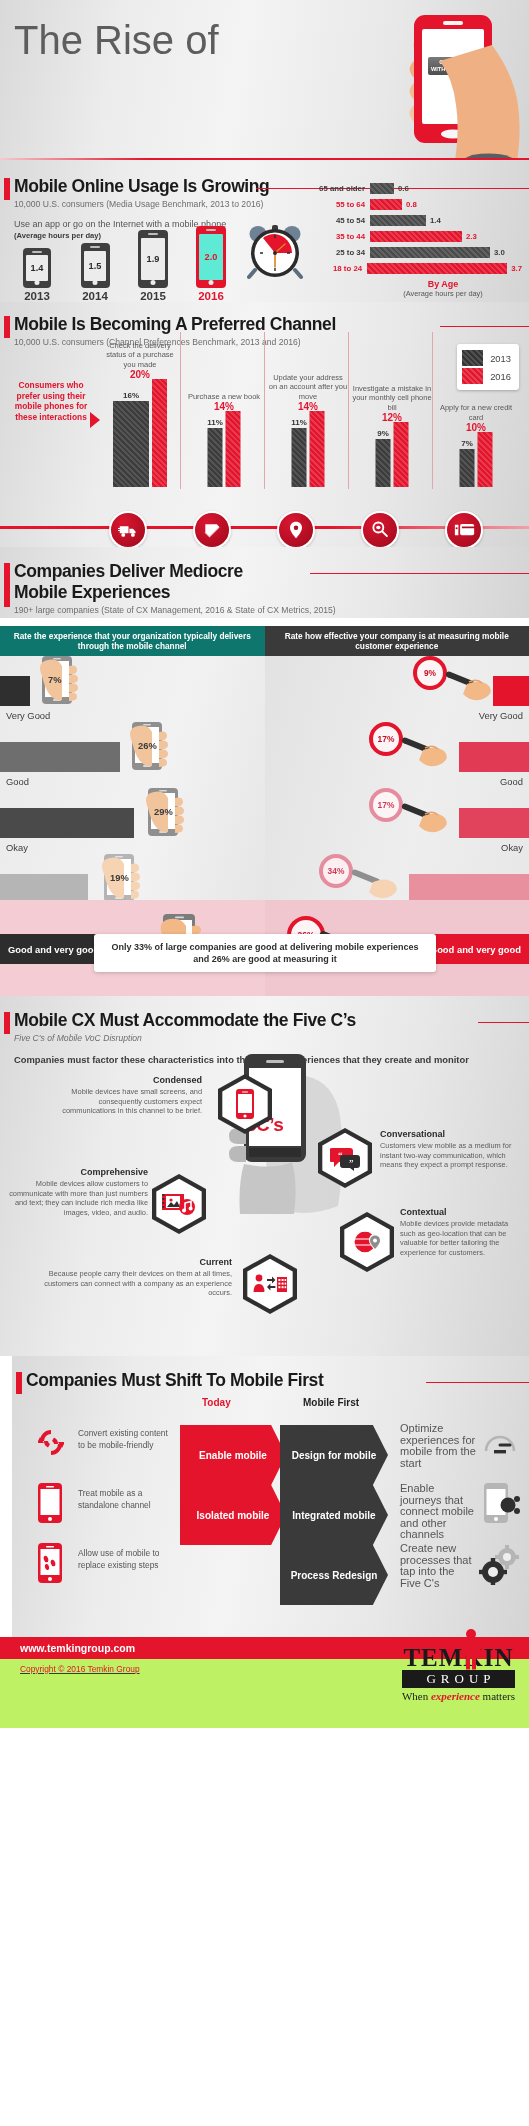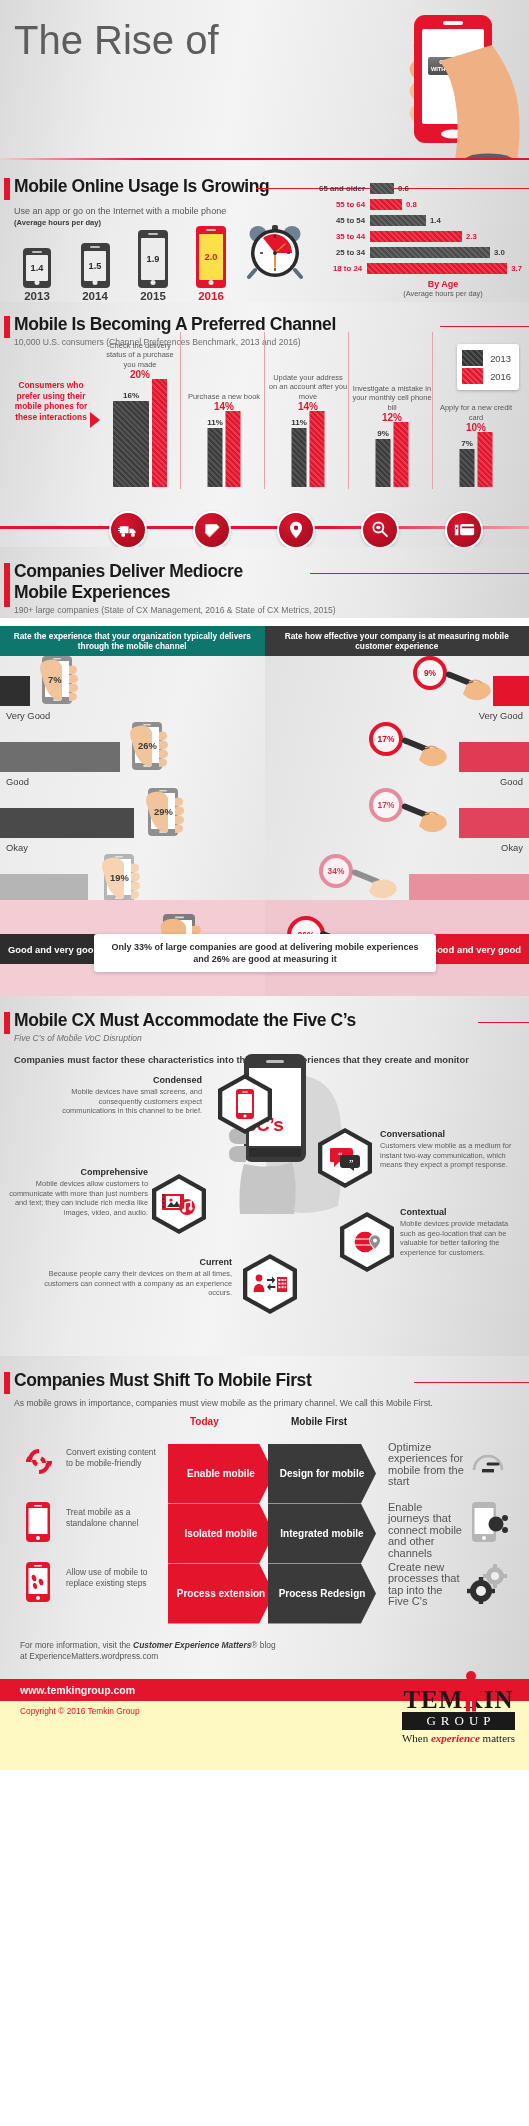--- a/index.html
+++ b/index.html
@@ -45,21 +45,21 @@
   .yearcol { position: absolute; bottom: 0; width: 58px; text-align: center; }
   .yrlabel { font-size: 11.5px; font-weight: bold; color: #3a3a3a; margin-top: 2px; }
   .yrlabel.on { color: #e3142c; }
   .ph {
     position: relative; margin: 0 auto; border-radius: 4px; background: #3f3f3f;
     display:flex; align-items:center; justify-content:center;
   }
   .ph.red { background: #e3142c; }
   .ph .screen { background:#ececec; border-radius:1px; width:78%; display:flex;align-items:center;justify-content:center;
      font-size: 9.2px; font-weight:bold; color:#2b2b2b;}
-  .ph.red .screen { background:#fde047; color:#e3142c; }
+  .ph.red .screen { background:#5eead4; color:#e3142c; }
   .ph .notch { position:absolute; top:3px; left:50%; transform:translateX(-50%); width:10px;height:2px;background:#bdbdbd;border-radius:1px;}
   .ph .home { position:absolute; bottom:3px; left:50%; transform:translateX(-50%); width:5px;height:5px;background:#ececec;border-radius:50%;}
   .hand { position:absolute; bottom:0; left:50%; transform:translateX(-46%); z-index:-1; }
 
   .clock { position:absolute; left:247px; top:62px; }
   .agechart { position:absolute; left:310px; top:22px; width:212px; }
   .agerow { display:flex; align-items:center; height:13.5px; margin-bottom:2.5px; }
   .agelbl { width: 60px; text-align:right; font-size:7.8px; font-weight:bold; color:#3b3b3b; padding-right:5px;}
   .agelbl.r { color:#e3142c; }
   .agebar { height:11px; background:#4a4a4a;
@@ -215,20 +215,21 @@
       </svg>
     </div>
     <div class="redline-top"></div>
   </div>
 
   <div class="s1 grad">
     <div class="sect-head">
       <div class="bar"></div>
       <h2 class="sect-title">Mobile Online Usage Is Growing</h2>
       <div class="head-rule" style="left:256px; right:0;"></div>
+      <div class="sect-sub">10,000 U.S. consumers (Media Usage Benchmark, 2013 to 2016)</div>
     </div>
 
     <div class="s1-lead">
       <span>Use an app or go on the Internet with a mobile phone</span>
       <b>(Average hours per day)</b>
     </div>
 
     <div class="years">
       <div class="yearcol" style="left:0;">
         <div class="hand">
@@ -801,27 +802,26 @@
                 <rect x="25.4" y="15.2" width="2" height="2"></rect>
                 <rect x="28.6" y="15.2" width="2" height="2"></rect>
                 <rect x="31.6" y="15.2" width="1.6" height="2"></rect>
               </g>
         </svg>
       </div>
         </div>
     </div>
   </div>
 
-  <div class="s5 grad" style="padding-bottom:6px;">
+  <div class="s5 grad" style="padding-bottom:6px;margin-left:12px;">
     <div class="sect-head">
       <div class="bar"></div>
       <h2 class="sect-title">Companies Must Shift To Mobile First</h2>
       <div class="head-rule" style="left:414px; right:0;"></div>
     </div>
-    <div class="s5lead">As mobile grows in importance, companies must view mobile as the primary channel. We call this Mobile First.</div>
 
     <div style="position:relative;height:22px;margin-top:6px;">
       <div class="colhdr" style="left:190px; color:#e3142c;">Today</div>
       <div class="colhdr" style="left:291px; color:#1f1f1f;">Mobile First</div>
     </div>
 
     <div class="row5">
       <div class="lefticon" style="top:8px;">
         <svg width="26" height="32" viewBox="0 0 26 32" fill="#e3142c">
           <path d="M13 3 a11 11 0 0 0 -11 11 h4 a7 7 0 0 1 7 -7z"></path>
@@ -878,21 +878,20 @@
             <rect x="0" y="0" width="24" height="40" rx="4"></rect>
             <rect x="2.5" y="6" width="19" height="26" fill="#fff"></rect>
             <circle cx="12" cy="36" r="2" fill="#fff"></circle>
             <rect x="8" y="3" width="8" height="1.4" rx=".7" fill="#fff"></rect>
         <ellipse cx="8" cy="16" rx="2.2" ry="3.4" transform="rotate(-16 8 16)"></ellipse>
             <ellipse cx="15" cy="20" rx="2.2" ry="3.4" transform="rotate(-16 15 20)"></ellipse>
             <ellipse cx="9" cy="24" rx="2" ry="3" transform="rotate(-16 9 24)"></ellipse>
           </svg>
       </div>
       <div class="lefttx" style="top:9px; width:86px;">Allow use of mobile to replace existing steps</div>
-      <div class="chev chevred" style="left:168px; top:6px; width:106px;">Process extension</div>
       <div class="arrowgray" style="left:272px; top:16px;">❯</div>
       <div class="chev chevdk" style="left:268px; top:6px; width:108px;">Process Redesign</div>
       <div class="righttx" style="left:388px; top:4px; width:78px;">Create new processes that tap into the Five C's</div>
       <div class="righticon" style="left:466px; top:6px;">
         <svg width="42" height="40" viewBox="0 0 42 40">
           <g fill="#b5b5b5">
               <circle cx="29" cy="12" r="9"></circle>
               <circle cx="29" cy="12" r="4" fill="#eee"></circle>
             <rect x="27" y="0" width="4" height="5"></rect>
               <rect x="27" y="19" width="4" height="5"></rect>
@@ -905,31 +904,27 @@
             <rect x="12.8" y="13" width="4.4" height="6"></rect>
               <rect x="12.8" y="35" width="4.4" height="6"></rect>
               <rect x="1" y="24.8" width="6" height="4.4"></rect>
               <rect x="23" y="24.8" width="6" height="4.4"></rect>
             </g>
         </svg>
       </div>
     </div>
 
     <div style="height:22px;"></div>
-    <div class="footnote">
-      <span>For more information, visit the </span><b>Customer Experience Matters</b><span>® blog</span><br>
-      <span>at ExperienceMatters.wordpress.com</span>
-    </div>
     <div style="height:10px;"></div>
   </div>
 
   <div class="redbar">
     <span>www.temkingroup.com</span>
   </div>
-  <div style="position:relative;background:#fef9c3;">
+  <div style="position:relative;background:#bef264;text-decoration:underline;">
     <div class="copy">Copyright © 2016 Temkin Group</div>
     <div class="temkin">
       <div style="position:relative;">
         <div class="tname">TEMKIN</div>
         <svg style="position:absolute;left:54px;top:-18px;" width="30" height="44" viewBox="0 0 30 44">
           <circle cx="15" cy="7" r="5" fill="#e3142c"></circle>
           <path d="M15 12 q6 0 7 6 l2 -7 l4 1.5 l-4 12 q-1 4 -4 4 l0 14 l-4 0 l0 -11 l-2 0 l0 11 l-4 0 l0 -14 q-3 0 -4 -4 l-4 -12 l4 -1.5 l2 7 q1 -6 7 -6z" fill="#e3142c"></path>
         </svg>
       </div>
       <div class="tgroup">GROUP</div>

